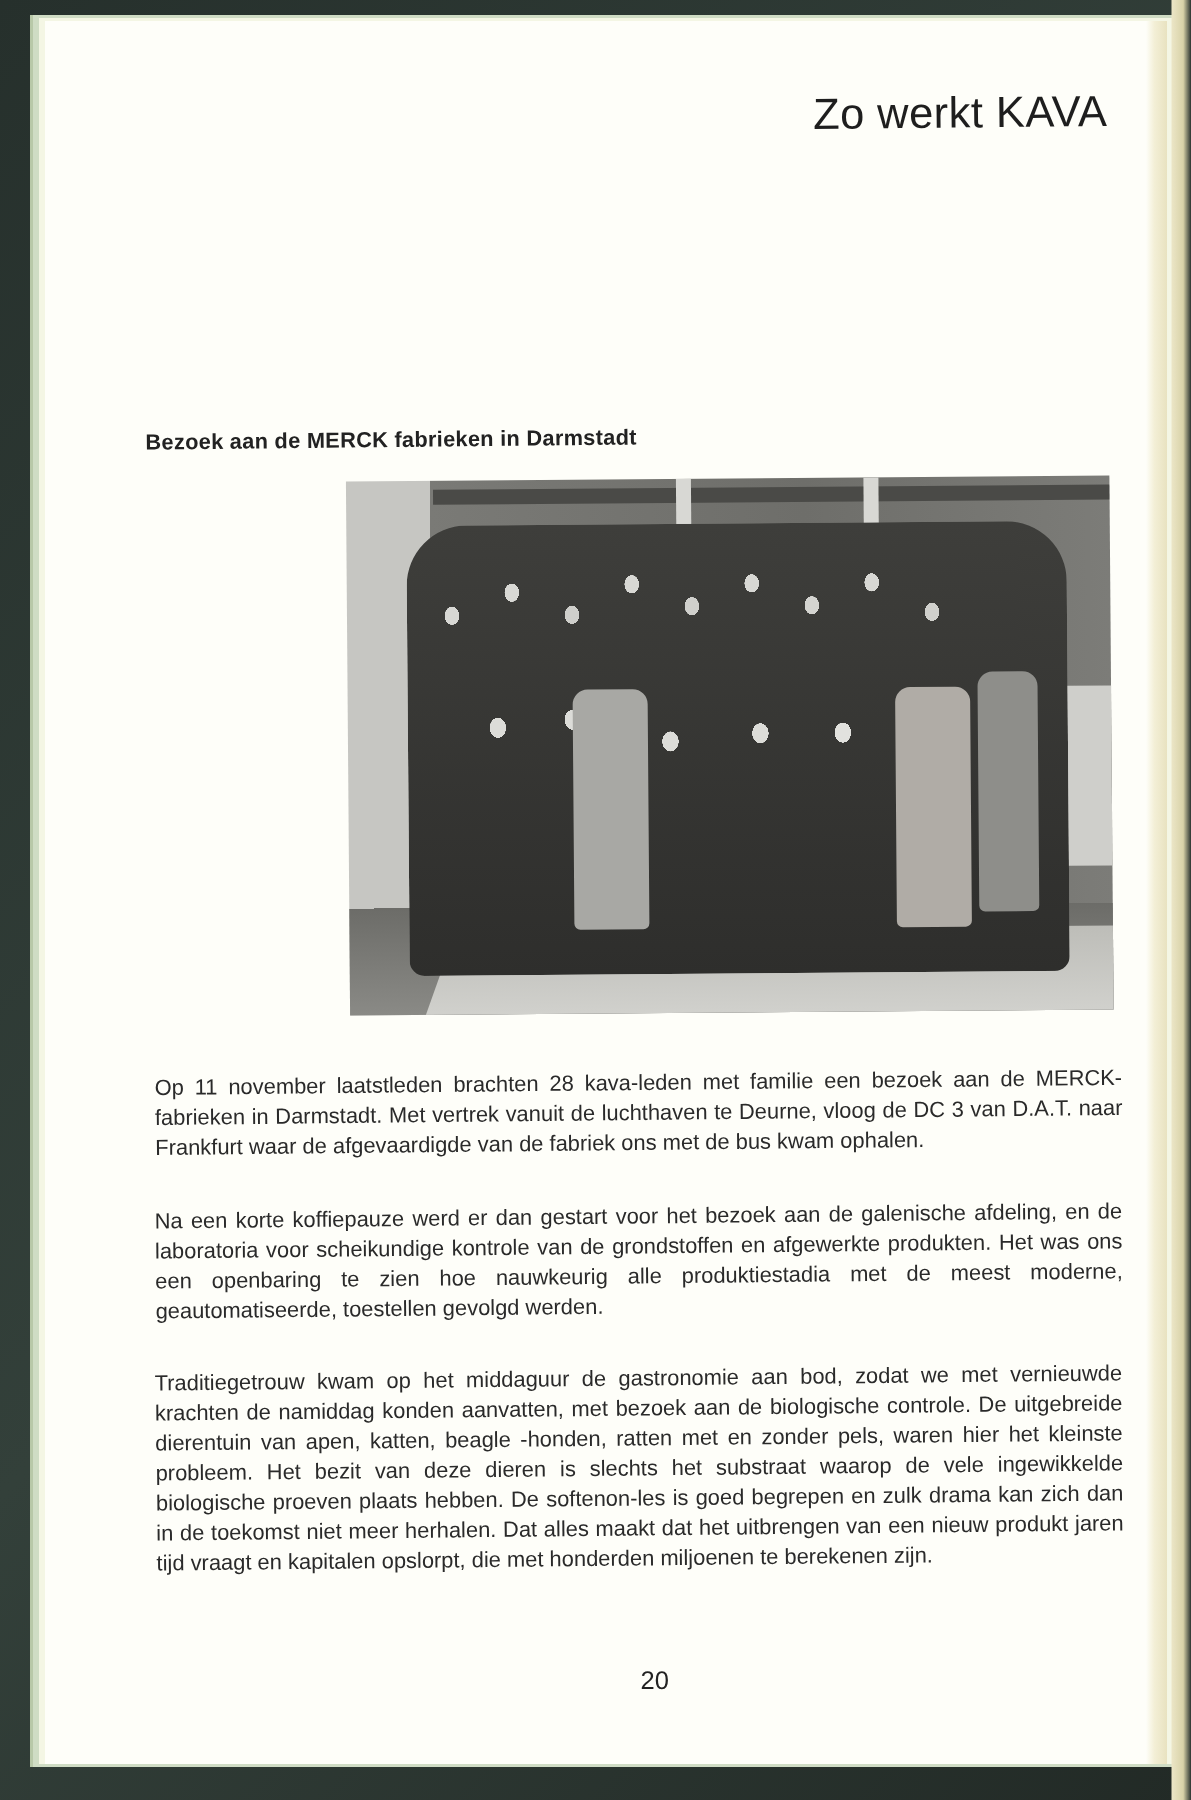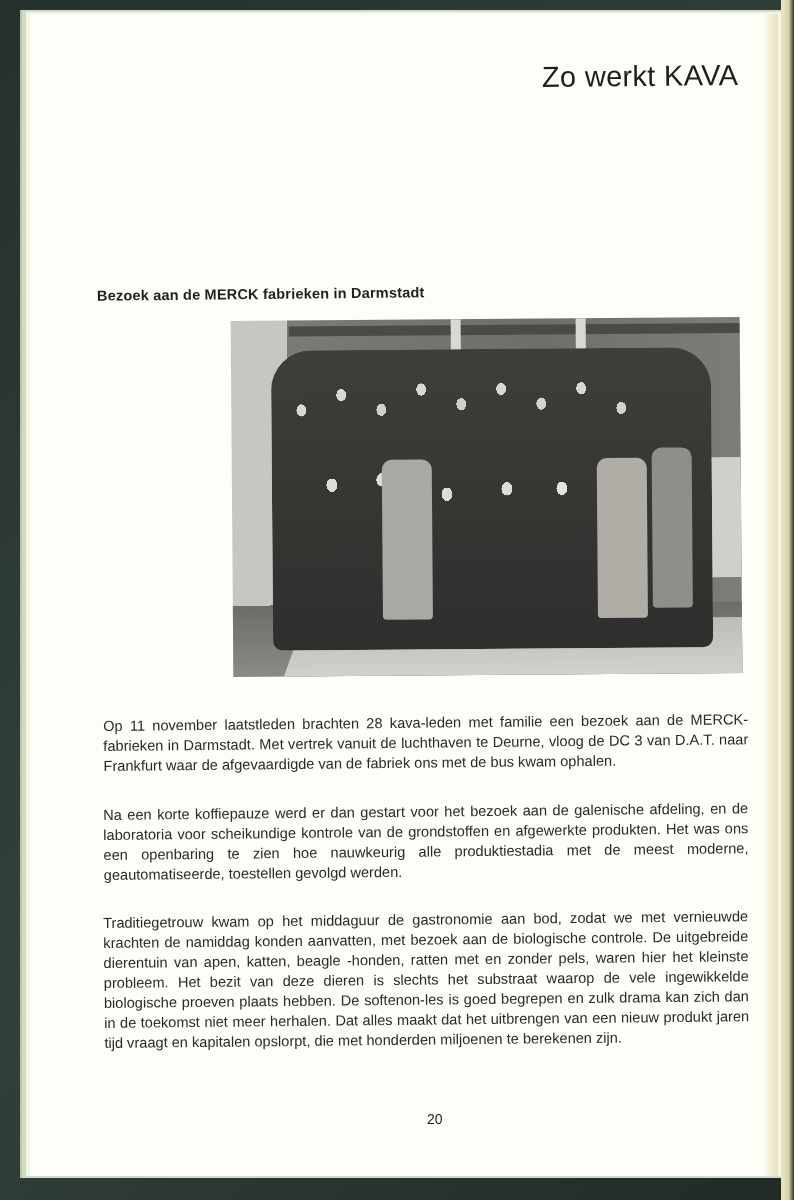--- a/index.html
+++ b/index.html
@@ -99,21 +99,21 @@
       font-size: 14.6px; line-height: 20px; color: #2a2a2a;
       text-align: justify; margin: 0;
       transform: rotate(-0.6deg);
       transform-origin: left top;
     }
     .p1 { top: 716px; }
     .p2 { top: 805px; }
     .p3 { top: 913px; }
     .page-number {
       position: absolute; left: 427px; top: 1111px;
-      font-size: 14px; color: #222;
+      font-size: 17px; color: #222;
     }
   </style>
 </head>
 <body>
 
 <div class="cover"></div>
 <div class="page-stack"></div>
 <div class="page-stack2"></div>
 
 <div class="page">

